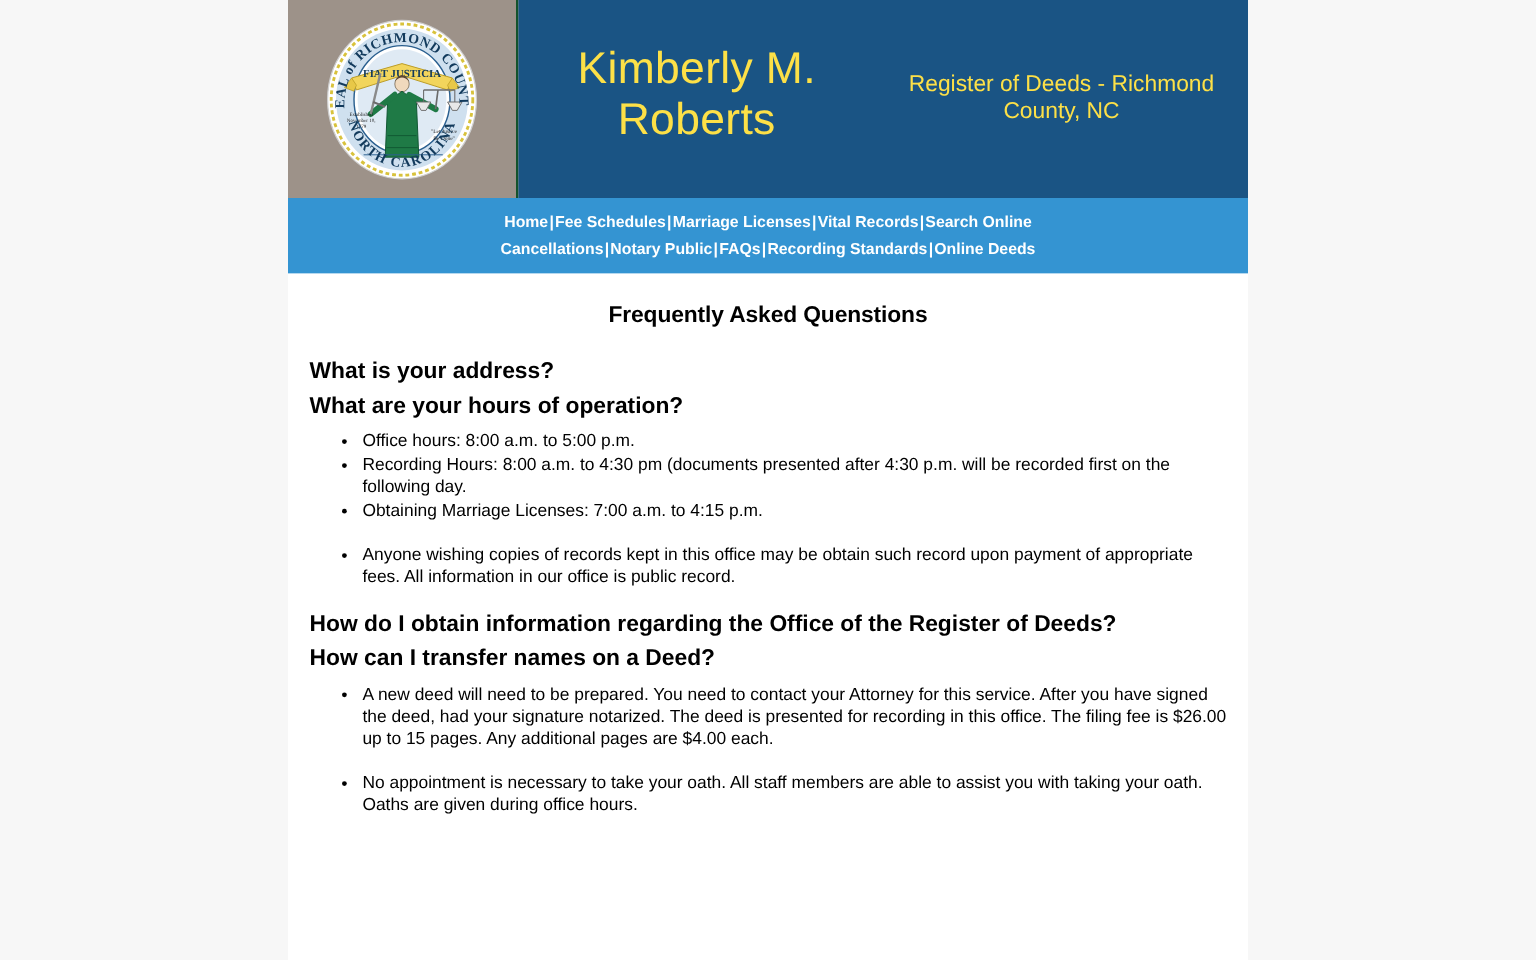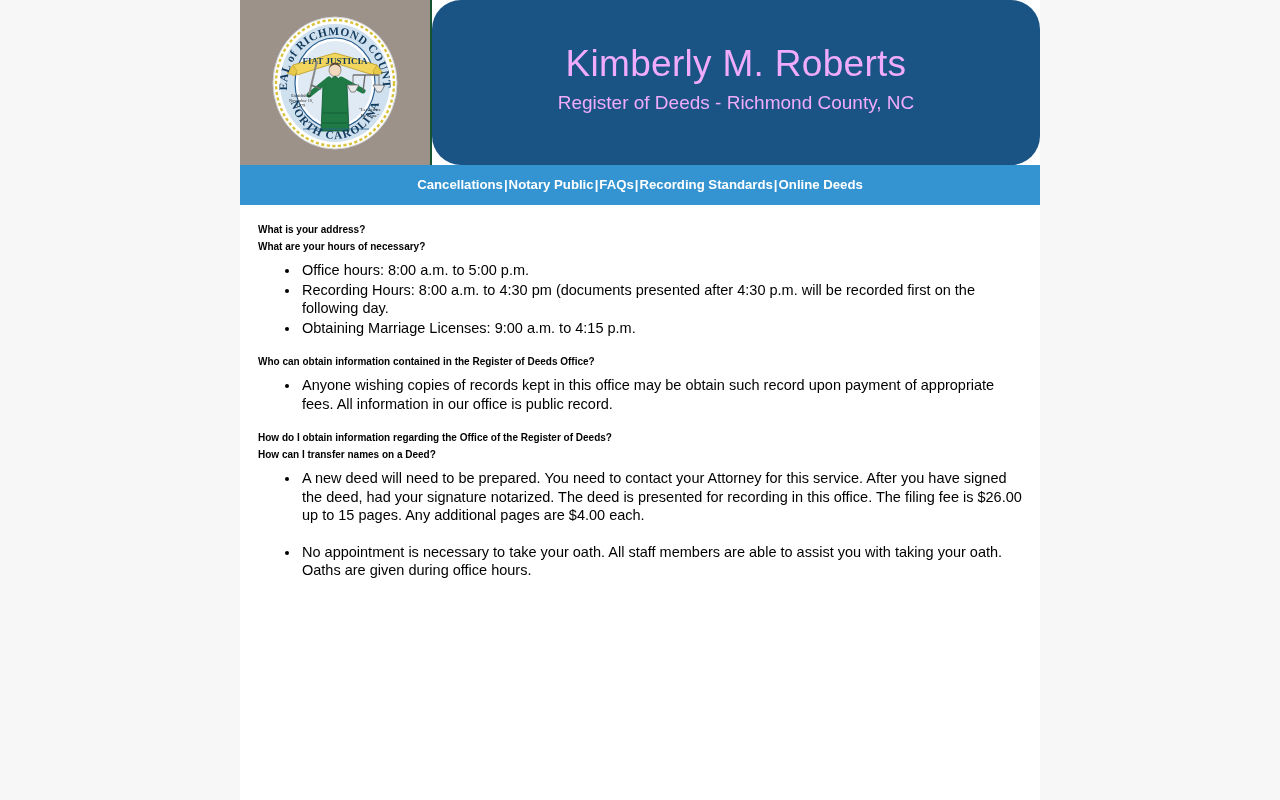--- a/index.html
+++ b/index.html
@@ -44,26 +44,25 @@
   }
   .seal {
     width: 140px;
     height: 140px;
     position: relative;
   }
   .banner {
     flex: 1 1 auto;
     background: #1a5484;
     display: flex;
-    flex-direction: column;
+    flex-direction: row;
     align-items: center;
     justify-content: center;
-    color: #f0abfc;
+    color: #fde047;
     padding-bottom: 8px;
-    border-radius: 29px;
   }
   .banner-title {
     font-size: 37px;
     font-weight: 400;
     letter-spacing: 0.3px;
     line-height: 1.15;
     text-align: center;
     margin: 0;
   }
   .banner-sub {
@@ -97,21 +96,21 @@
   }
   .page-title {
     text-align: center;
     font-size: 19px;
     font-weight: bold;
     color: #000000;
     margin: 6px 0 24px 0;
     letter-spacing: -0.1px;
   }
   .faq-q {
-    font-size: 10px;
+    font-size: 19px;
     font-weight: bold;
     color: #000000;
     margin: 0 0 4px 0;
     padding-left: 0px;
     line-height: 1.3;
   }
   ul.faq-a {
     margin: 8px 0 18px 0;
     padding-left: 42px;
     list-style-type: disc;
@@ -184,34 +183,37 @@
         </div>
       </div>
       <div class="banner">
         <h1 class="banner-title">Kimberly M. Roberts</h1>
         <div class="banner-sub">Register of Deeds - Richmond County, NC</div>
       </div>
     </div>
 
     <nav class="navbar">
       <div class="navrow">
+        <a href="#">Home</a><span class="navsep">|</span><a href="#">Fee Schedules</a><span class="navsep">|</span><a href="#">Marriage Licenses</a><span class="navsep">|</span><a href="#">Vital Records</a><span class="navsep">|</span><a href="#">Search Online</a>
+      </div>
+      <div class="navrow">
         <a href="#">Cancellations</a><span class="navsep">|</span><a href="#">Notary Public</a><span class="navsep">|</span><a href="#">FAQs</a><span class="navsep">|</span><a href="#">Recording Standards</a><span class="navsep">|</span><a href="#">Online Deeds</a>
       </div>
     </nav>
 
     <main class="content">
+      <h2 class="page-title">Frequently Asked Quenstions</h2>
       <div id="faq-list">
           <div class="faq-q">What is your address?</div>
-          <div class="faq-q">What are your hours of necessary?</div>
+          <div class="faq-q">What are your hours of operation?</div>
           <ul class="faq-a">
             <li>Office hours: 8:00 a.m. to 5:00 p.m.</li>
             <li>Recording Hours: 8:00 a.m. to 4:30 pm (documents presented after 4:30 p.m. will be recorded first on the following day.</li>
-            <li>Obtaining Marriage Licenses: 9:00 a.m. to 4:15 p.m.</li>
-          </ul>
-          <div class="faq-q">Who can obtain information contained in the Register of Deeds Office?</div>
+            <li>Obtaining Marriage Licenses: 7:00 a.m. to 4:15 p.m.</li>
+          </ul>
           <ul class="faq-a">
             <li>Anyone wishing copies of records kept in this office may be obtain such record upon payment of appropriate fees. All information in our office is public record.</li>
           </ul>
           <div class="faq-q">How do I obtain information regarding the Office of the Register of Deeds?</div>
           <div class="faq-q">How can I transfer names on a Deed?</div>
           <ul class="faq-a">
             <li>A new deed will need to be prepared. You need to contact your Attorney for this service. After you have signed the deed, had your signature notarized. The deed is presented for recording in this office. The filing fee is $26.00 up to 15 pages. Any additional pages are $4.00 each.</li>
           </ul>
           <ul class="faq-a">
             <li>No appointment is necessary to take your oath. All staff members are able to assist you with taking your oath. Oaths are given during office hours.</li>

